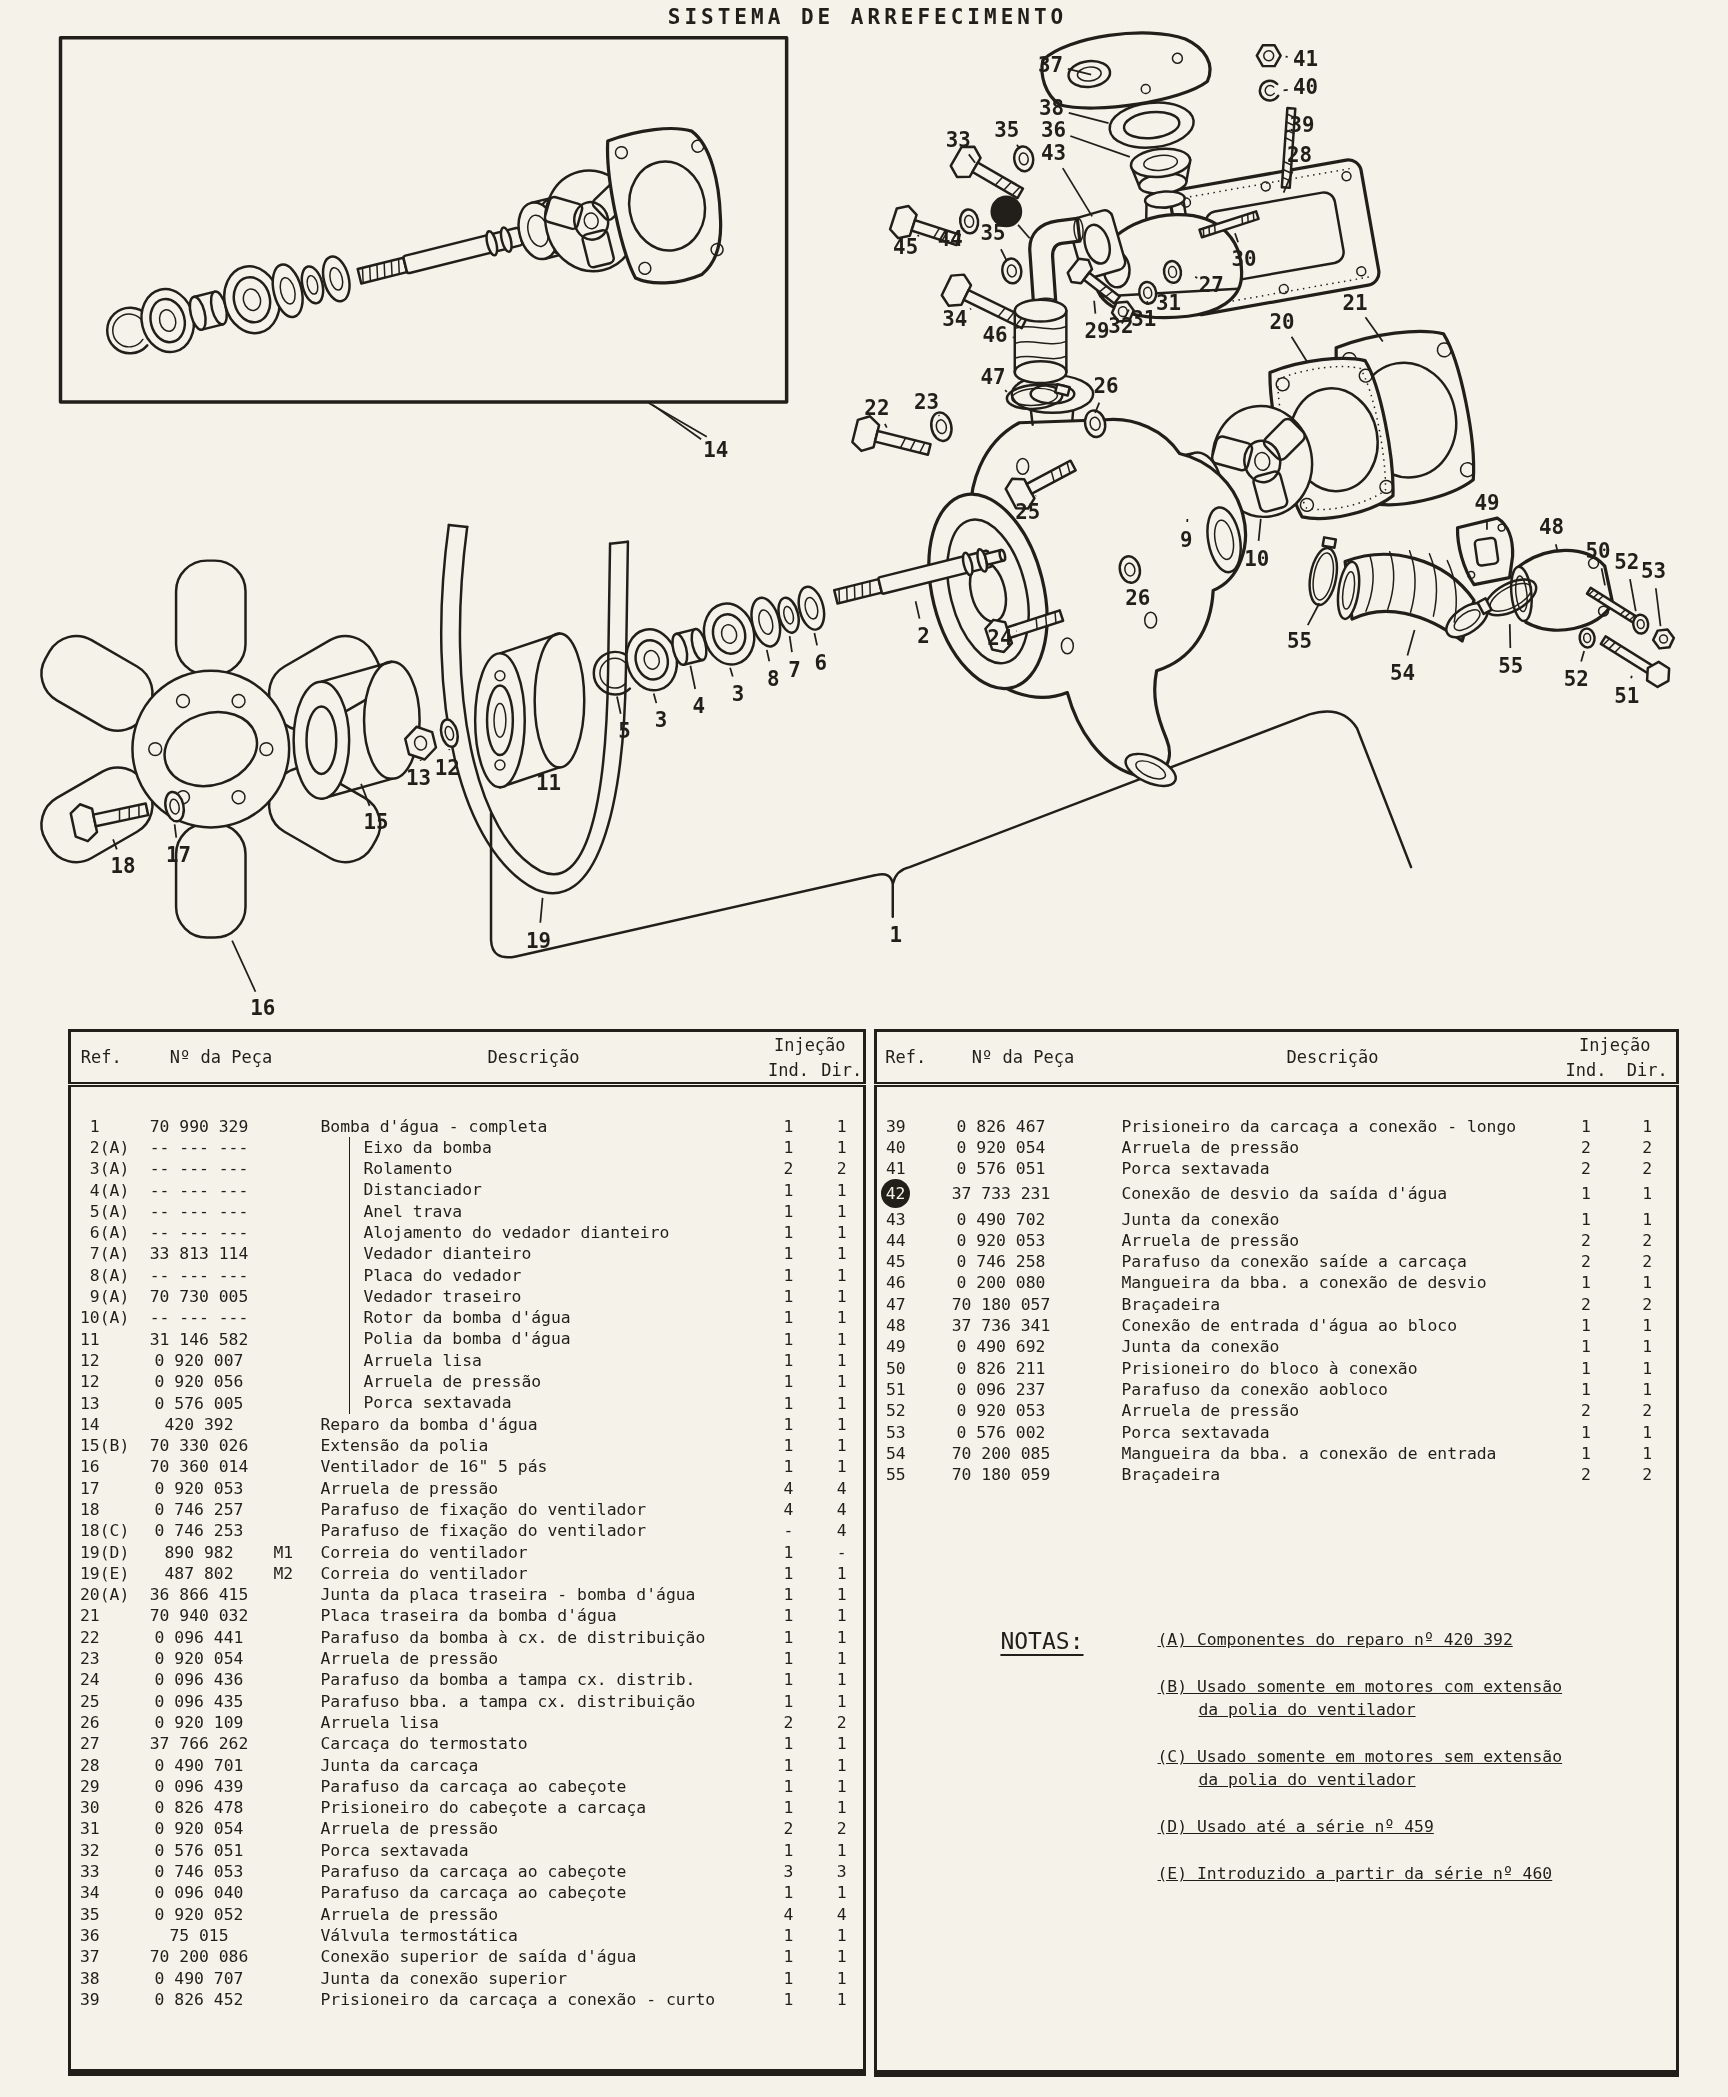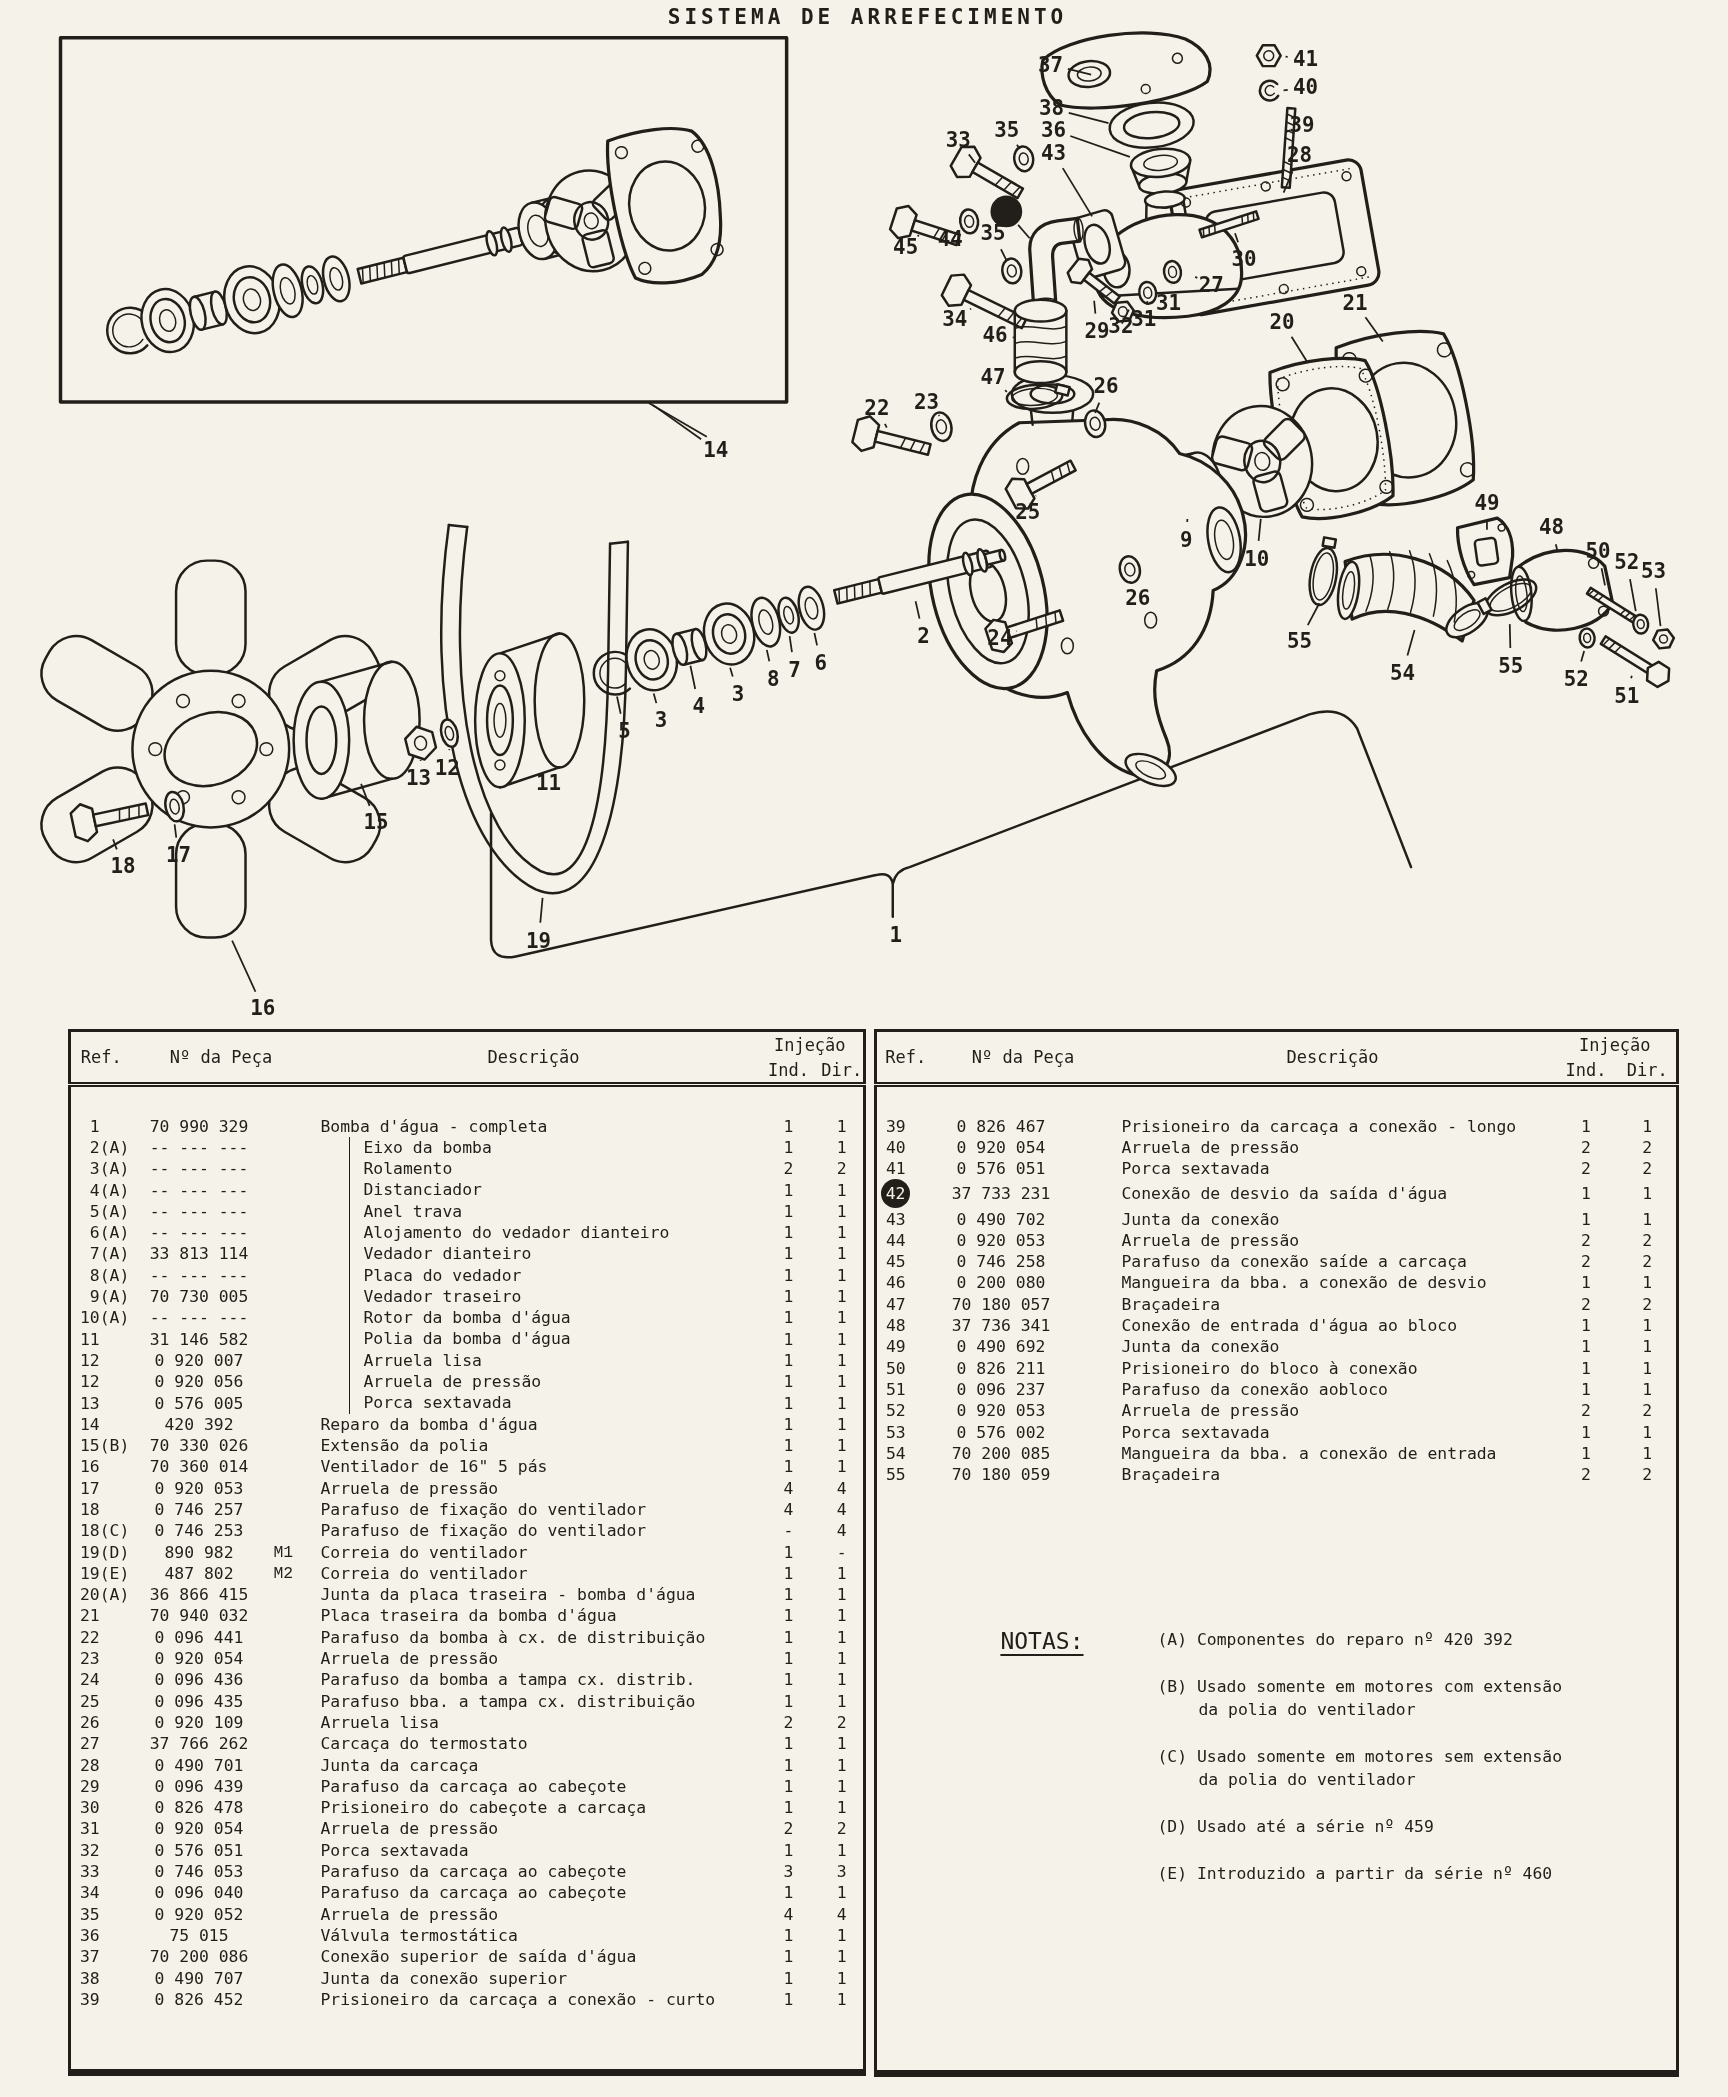--- a/index.html
+++ b/index.html
@@ -48,37 +48,37 @@
   thead tr.r1 th{height:28px;}
   thead tr.r2 th{height:26px;}
   th.h-inj{border-bottom:2px solid var(--ink);text-align:center;}
   thead tr.r2 th{border-bottom:5.5px double var(--ink);}
   thead tr.r1 th.h-ref,thead tr.r1 th.h-part,thead tr.r1 th.h-desc{border-bottom:5.5px double var(--ink);}
   tbody tr{height:21.3px;}
   tbody tr.spacer{height:31px;}
   td.c-ref{padding-left:9px;}
   td.c-part .pwrap{display:flex;align-items:center;}
   td.c-part .num{flex:1;text-align:center;}
-  td.c-part .sfx{width:44px;padding-left:7px;font-family:Liberation Mono, monospace;}
+  td.c-part .sfx{width:44px;padding-left:7px;}
   td.c-desc{padding-left:10px;}
   td.c-desc .ind{display:block;border-left:1.5px solid var(--ink);padding-left:14px;margin-left:28px;line-height:21.3px;}
   td.c-ind,td.c-dir{text-align:center;}
   span.badge{
     display:inline-block;width:29px;height:29px;border-radius:50%;
     background:var(--ink);color:var(--paper);text-align:center;line-height:29px;
     font-size:16.4px;margin-left:-5px;
   }
   tr.filler td{height:63px;}
   tr.notes-row td{height:588px;vertical-align:top;}
   .notas-label{
     display:block;text-align:right;padding:143px 28px 0 0;
     font-size:23px;text-decoration:underline;text-underline-offset:5px;
   }
   .notes-box{padding:143px 0 0 36px;white-space:nowrap;}
-  .note{padding-left:41px;text-indent:-41px;margin-bottom:24px;line-height:23px;}
+  .note{padding-left:41px;text-indent:-41px;margin-bottom:24px;line-height:23px;text-decoration:underline;}
 </style>
 </head>
 <body>
 
 <div class="page-title">SISTEMA DE ARREFECIMENTO</div>
 
 <svg id="diagram" width="1728" height="1028" viewBox="0 0 3484 2072" xmlns="http://www.w3.org/2000/svg">
 
   <g>
     <rect class="ln2" x="122" y="76" width="1464" height="734"></rect>

